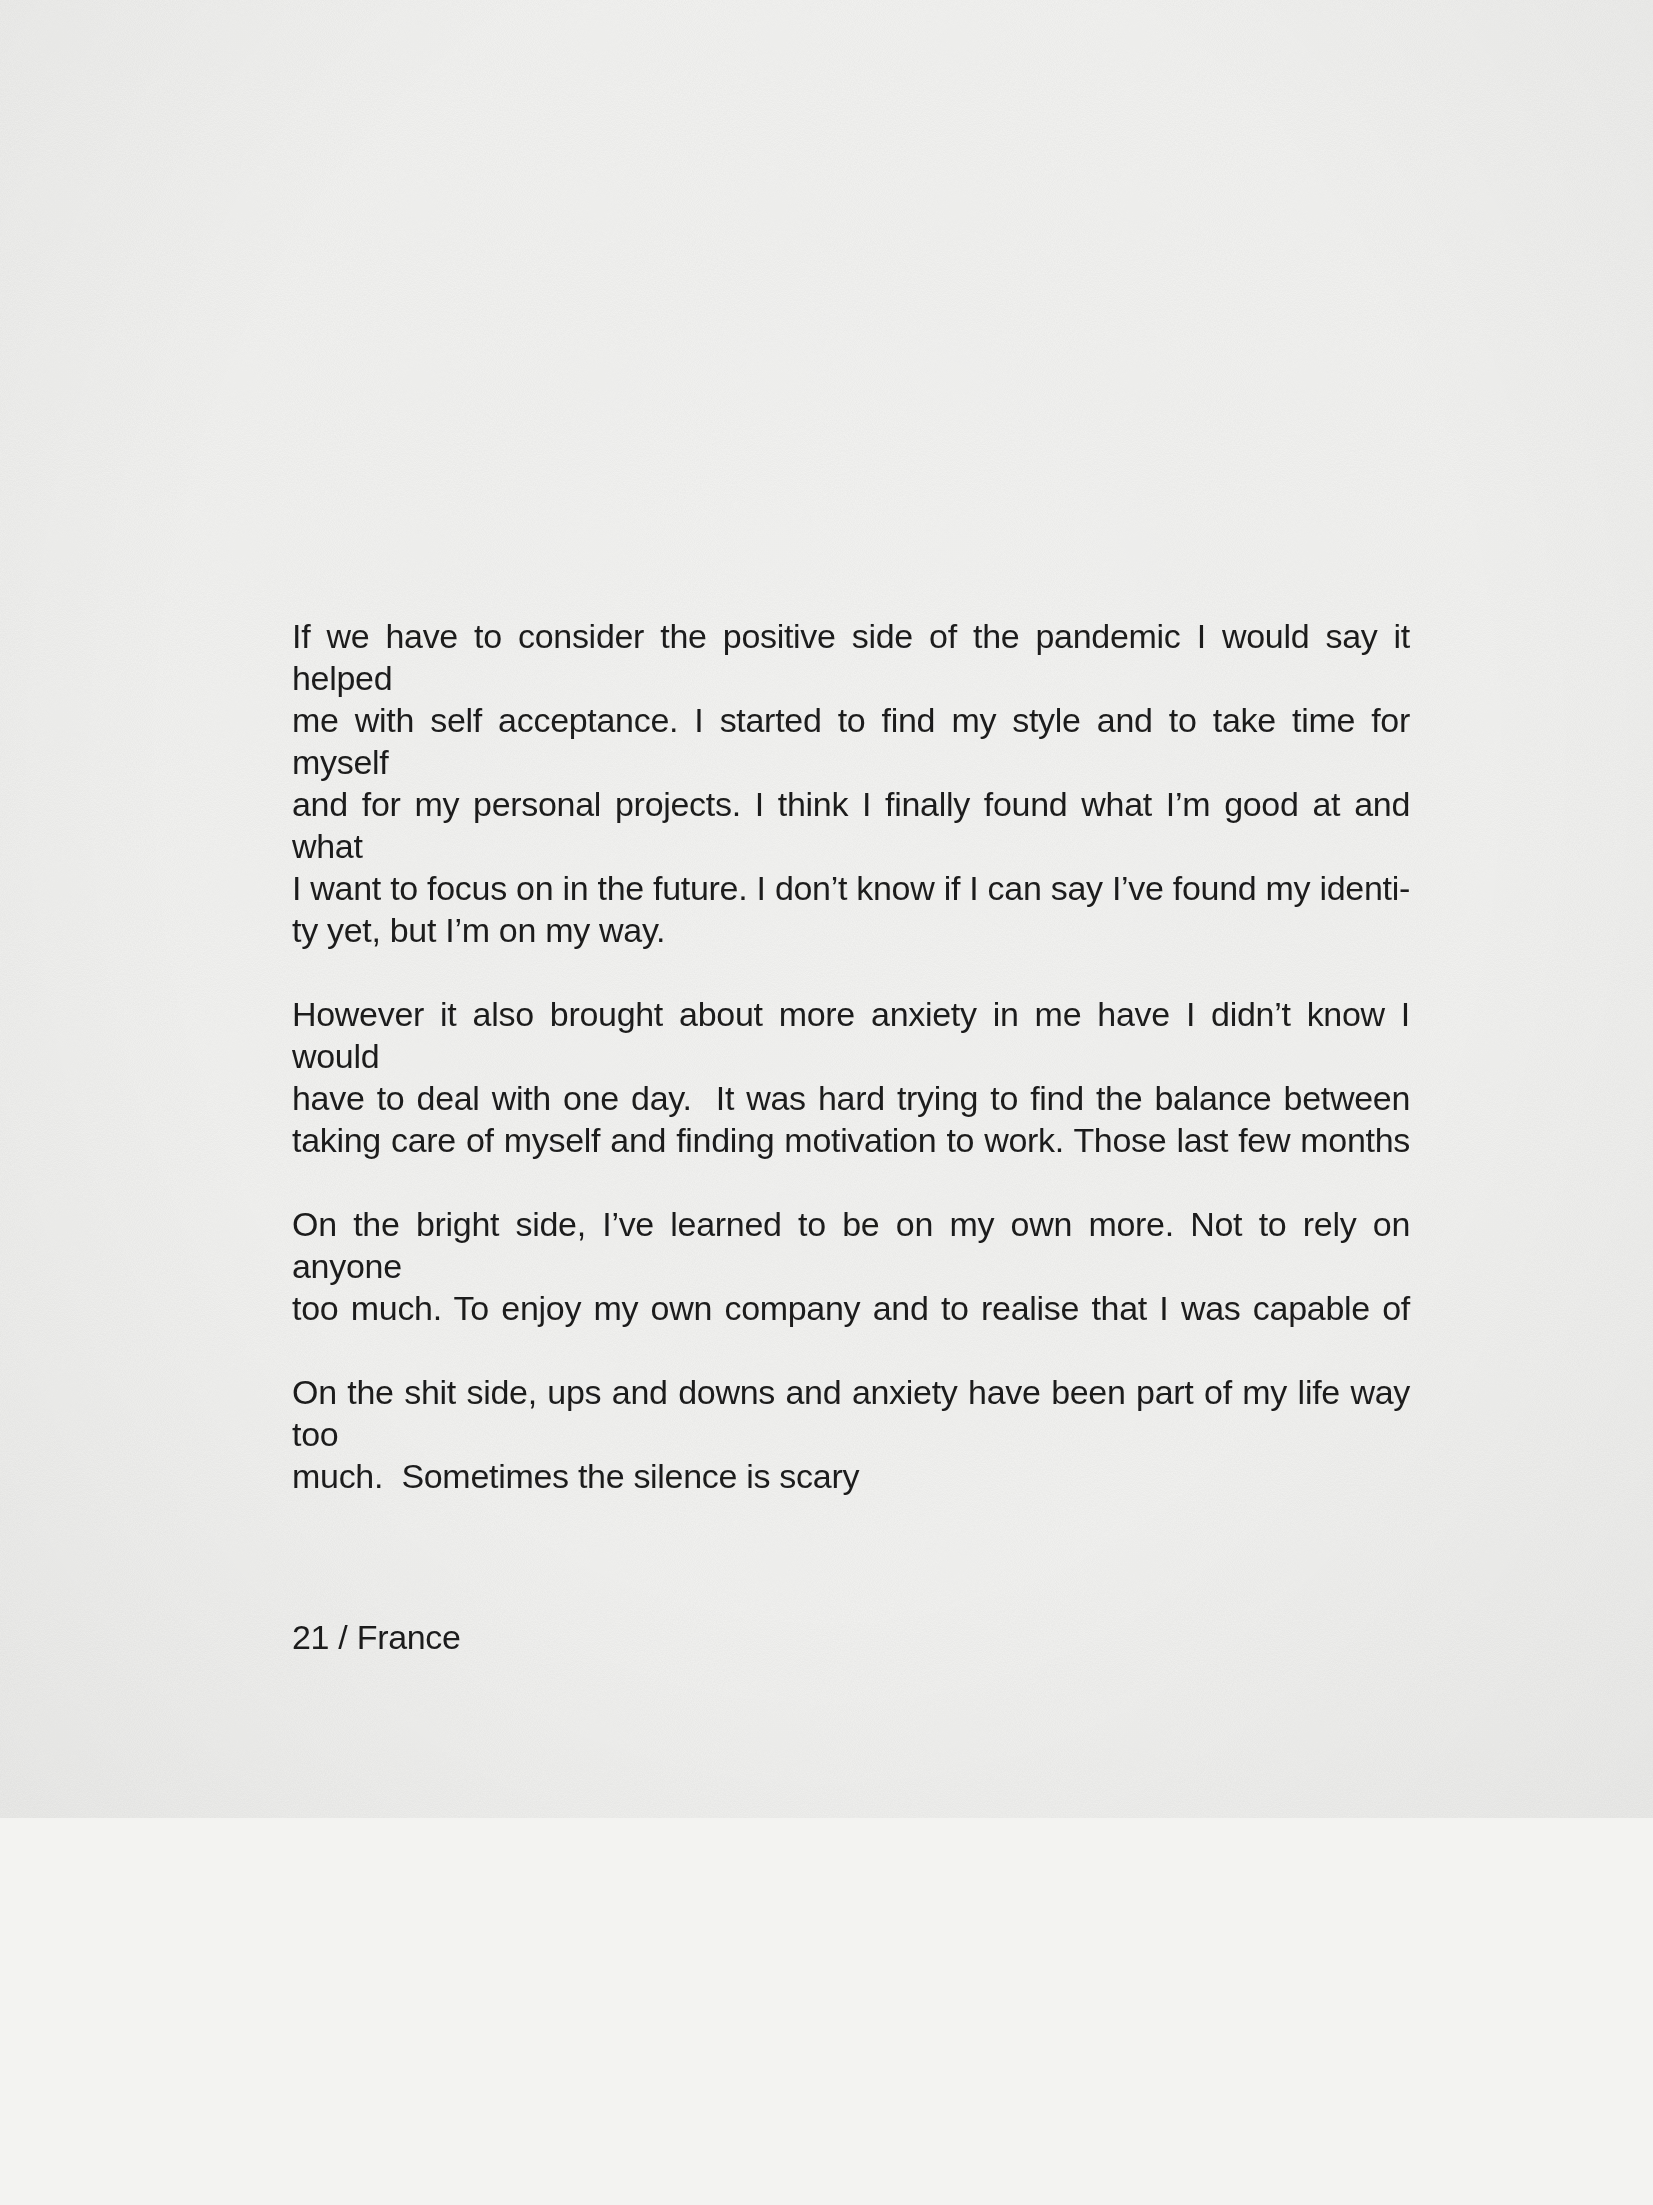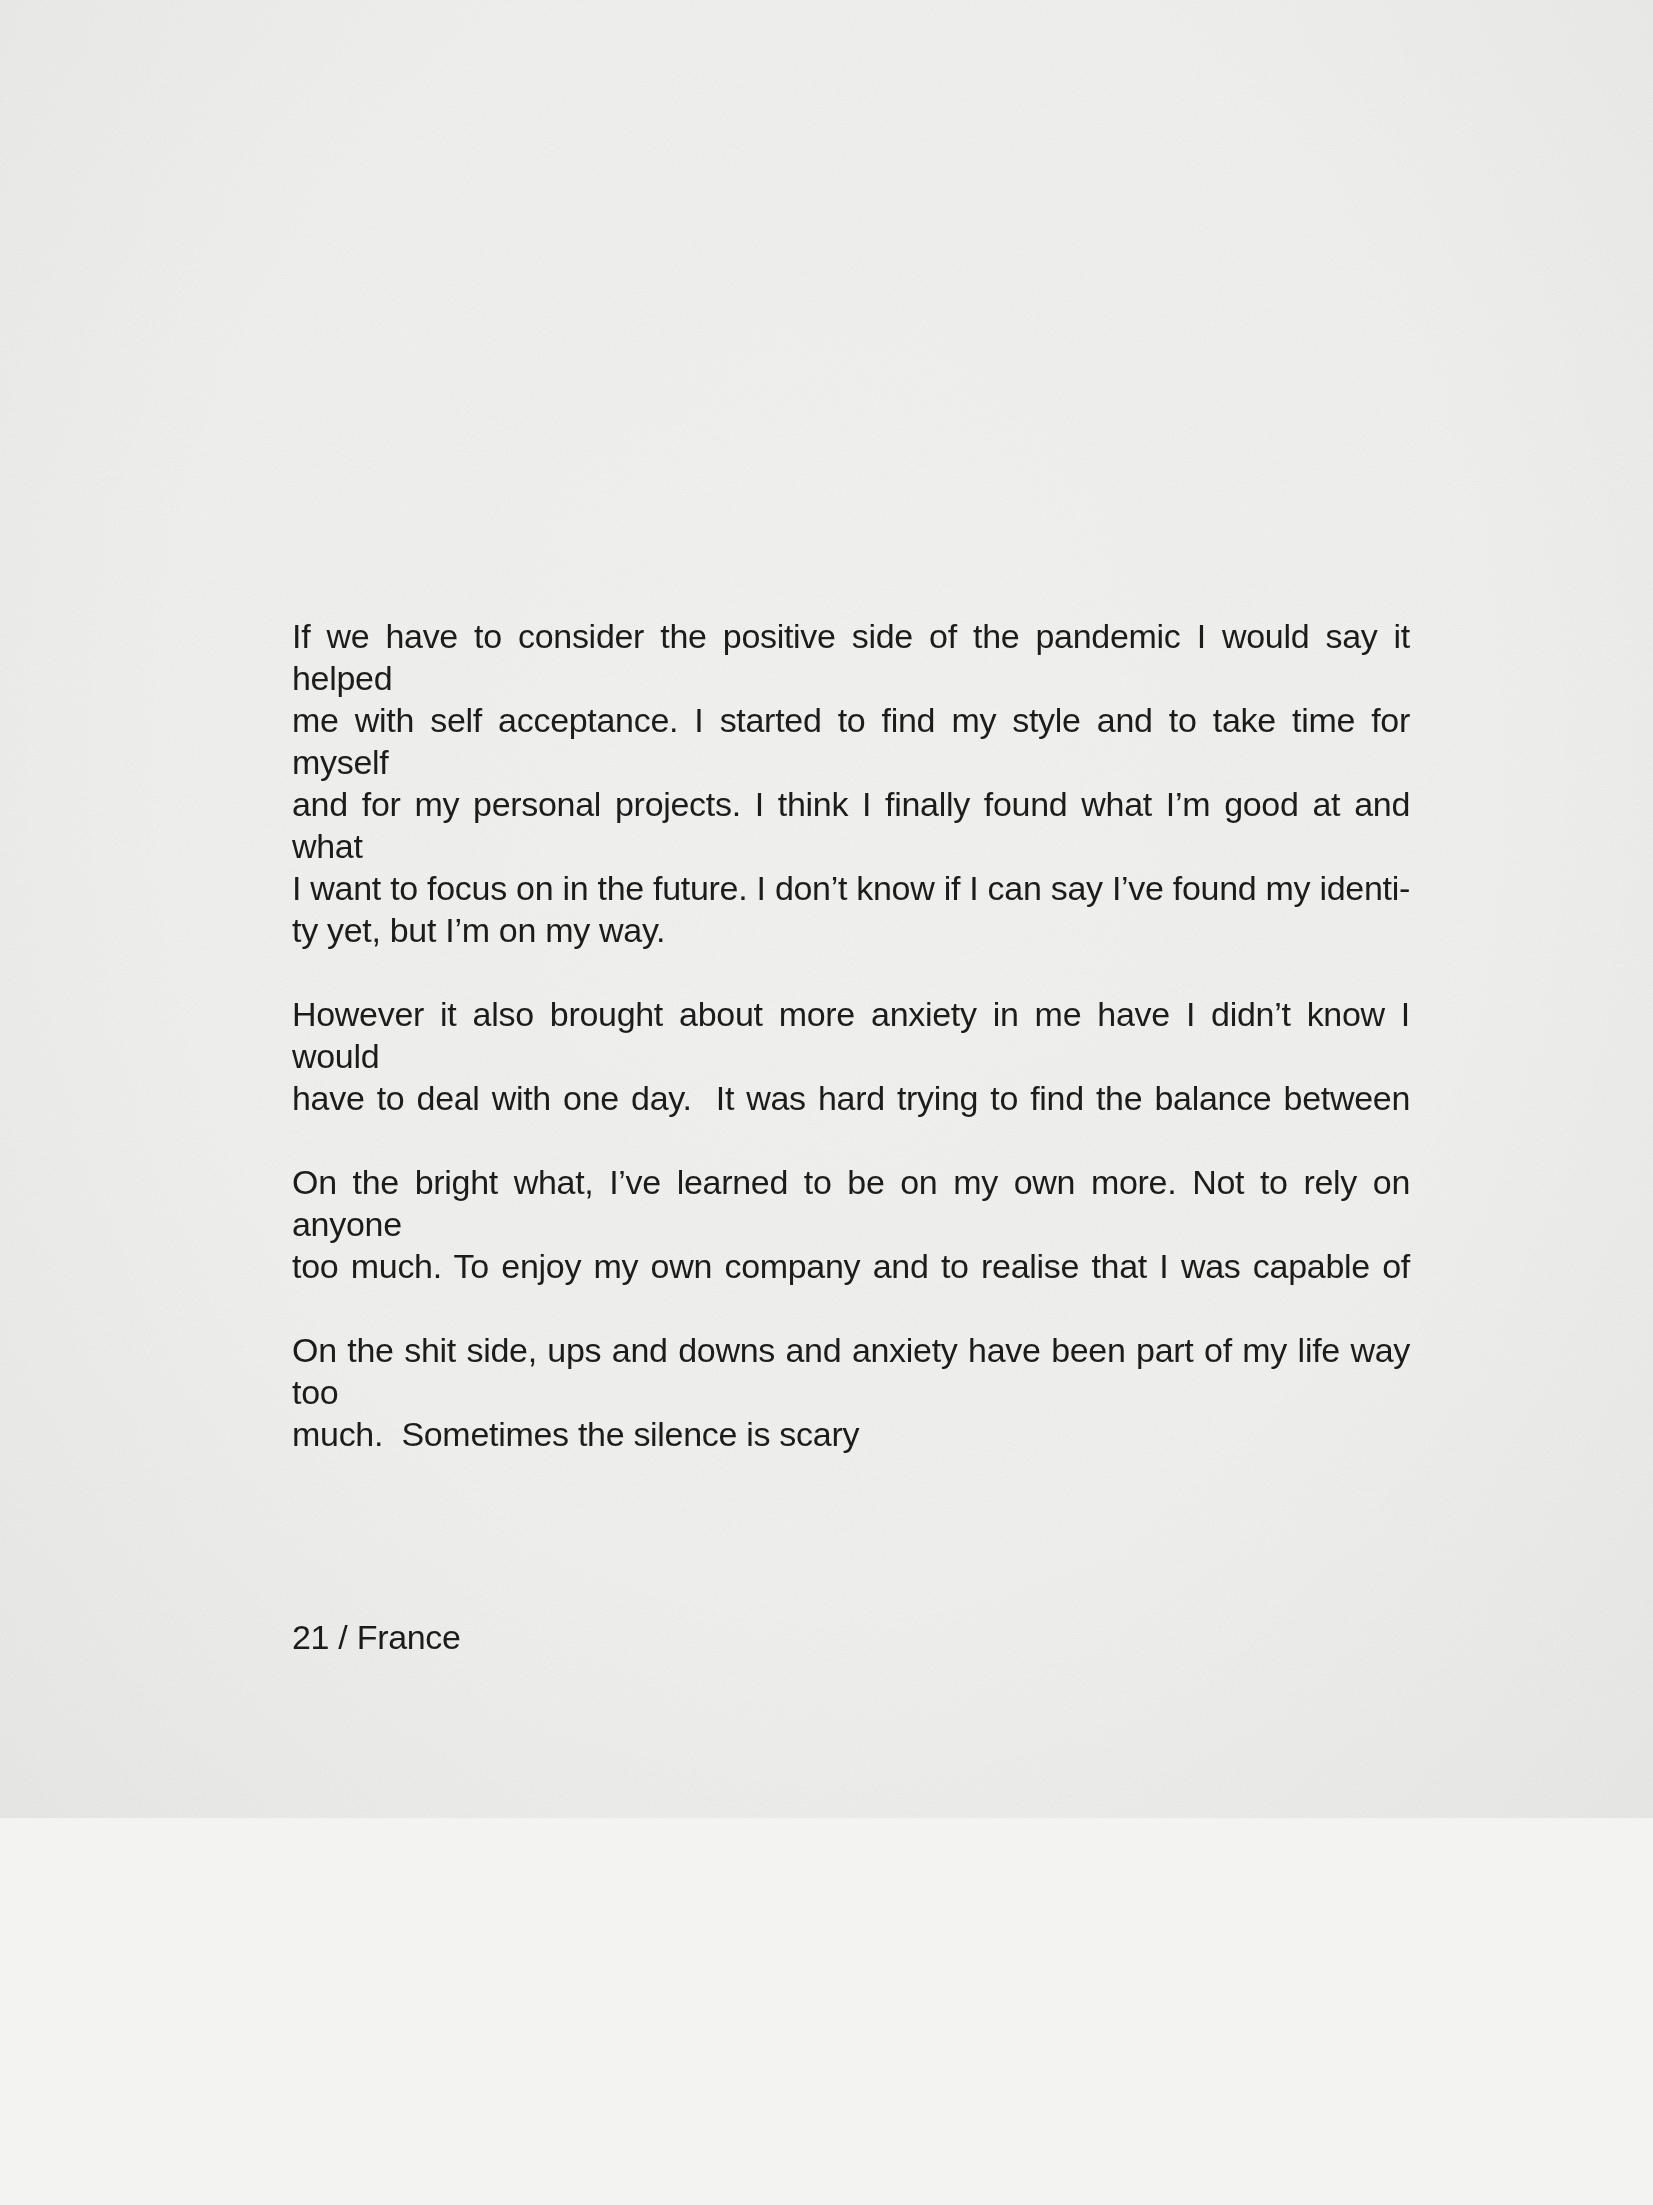--- a/index.html
+++ b/index.html
@@ -84,23 +84,24 @@
       <div class="paragraph">
         <div class="line">If we have to consider the positive side of the pandemic I would say it helped</div>
         <div class="line">me with self acceptance. I started to find my style and to take time for myself</div>
         <div class="line">and for my personal projects. I think I finally found what I’m good at and what</div>
         <div class="line">I want to focus on in the future. I don’t know if I can say I’ve found my identi-</div>
         <div class="line last">ty yet, but I’m on my way.</div>
       </div>
       <div class="paragraph">
         <div class="line">However it also brought about more anxiety in me have I didn’t know I would</div>
         <div class="line">have to deal with one day.  It was hard trying to find the balance between</div>
+        <div class="line">taking care of myself and finding motivation to work. Those last few months</div>
       </div>
       <div class="paragraph">
-        <div class="line">On the bright what, I’ve learned to be on my own more. Not to rely on anyone</div>
+        <div class="line">On the bright side, I’ve learned to be on my own more. Not to rely on anyone</div>
         <div class="line">too much. To enjoy my own company and to realise that I was capable of</div>
       </div>
       <div class="paragraph">
         <div class="line">On the shit side, ups and downs and anxiety have been part of my life way too</div>
         <div class="line last">much.  Sometimes the silence is scary</div>
       </div>
     </main>
 
   <div class="footer">21 / France</div>
 

